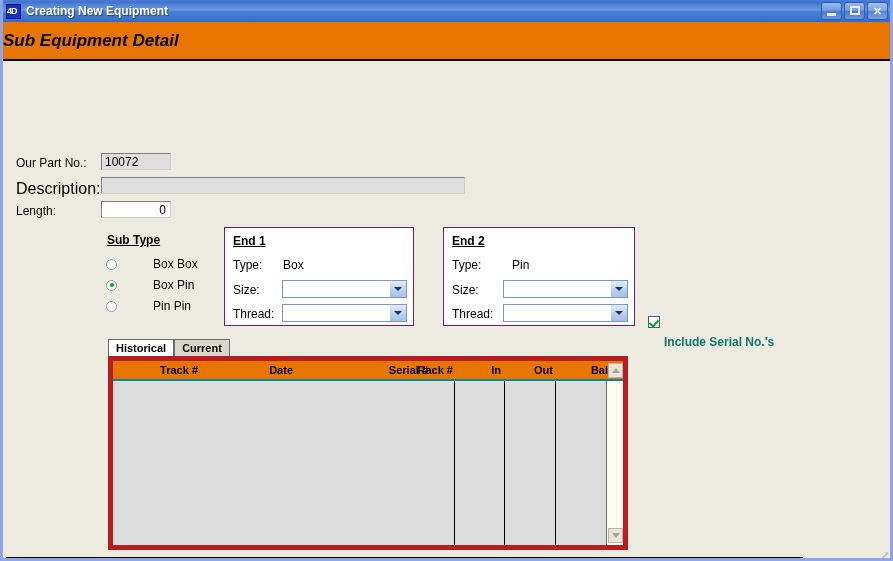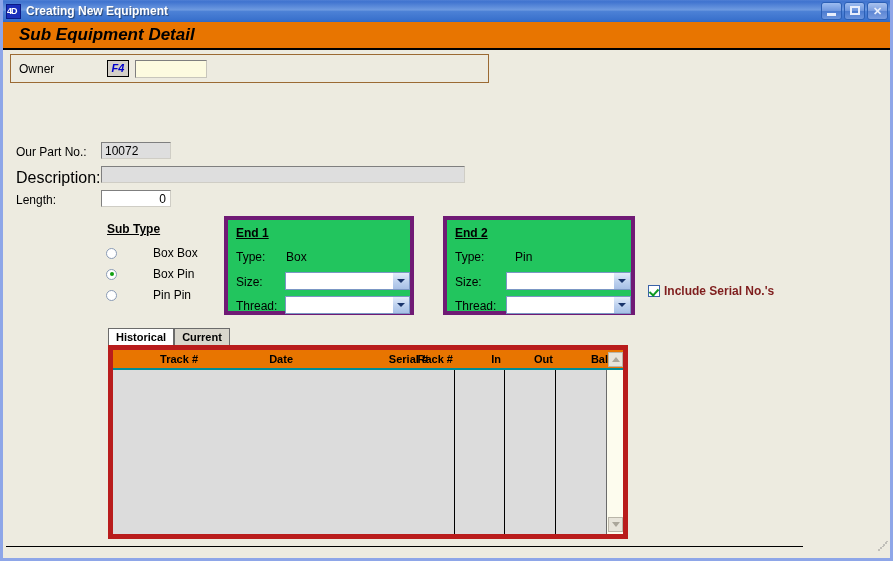--- a/index.html
+++ b/index.html
@@ -89,26 +89,26 @@
   .win-btn .sq-g {
     position: absolute;
     left: 5px; top: 3px;
     width: 10px; height: 9px;
     border: 2px solid #e8eefb;
     box-sizing: border-box;
   }
 
   
   .banner {
-    height: 28px;
+    height: 39px;
     background: #e87500;
     border-bottom: 2px solid #000000;
     display: flex;
     align-items: center;
-    padding-left: 16px;
+    padding-left: 0;
     box-sizing: border-box;
   }
   .banner-text {
     font-size: 17px;
     font-weight: bold;
     font-style: italic;
     color: #000000;
   }
 
   
@@ -215,23 +215,23 @@
     position: absolute;
     left: 2.5px; top: 2.5px;
     width: 4px; height: 4px;
     border-radius: 50%;
     background: #11a011;
   }
 
   
   .end-group {
     position: absolute;
-    border: 4px solid #701a75;
-    box-sizing: border-box;
-    background: #22c55e;
+    border: 1px solid #701a75;
+    box-sizing: border-box;
+    background: #ffffff;
     padding-left: 25px;
   }
   .end-title {
     position: absolute;
     left: 8px; top: 6px;
     font-size: 12px;
     font-weight: bold;
     text-decoration: underline;
     color: #000;
   }
@@ -288,21 +288,22 @@
     position: absolute;
     left: 2px; top: 1px;
     width: 4px; height: 7px;
     border: solid #0f9a22;
     border-width: 0 2px 2px 0;
     transform: rotate(42deg);
   }
   .cb-label {
     font-size: 12px;
     font-weight: bold;
-    color: #7f1d1d;
+    color: #0f766e;
+    margin-top: 40px;
   }
 
   
   .tabs {
     position: absolute;
     left: 105px; top: 278px;
     display: flex;
     align-items: flex-end;
     text-align: right;
   }
@@ -439,25 +440,20 @@
       </div>
     </div>
   </div>
 
   <div class="banner">
     <div class="banner-text">Sub Equipment Detail</div>
   </div>
 
   <div class="content">
 
-    <div class="owner-panel">
-      <div class="owner-label">Owner</div>
-      <div class="f4-btn">F4</div>
-      <div class="owner-input"></div>
-    </div>
 
     <div class="field-label" style="left:13px; top:95px; font-size:12px;">Our Part No.:</div>
     <div class="ro-input" style="left:98px; top:92px; width:70px; height:17px;">10072</div>
 
     <div class="field-label" style="left:13px; top:119px; font-size:16px;">Description:</div>
     <div class="ro-input" style="left:98px; top:116px; width:364px; height:17px;"></div>
 
     <div class="field-label" style="left:13px; top:143px; font-size:12px;">Length:</div>
     <div class="wh-input" style="left:98px; top:140px; width:70px; height:17px;">0</div>
 

